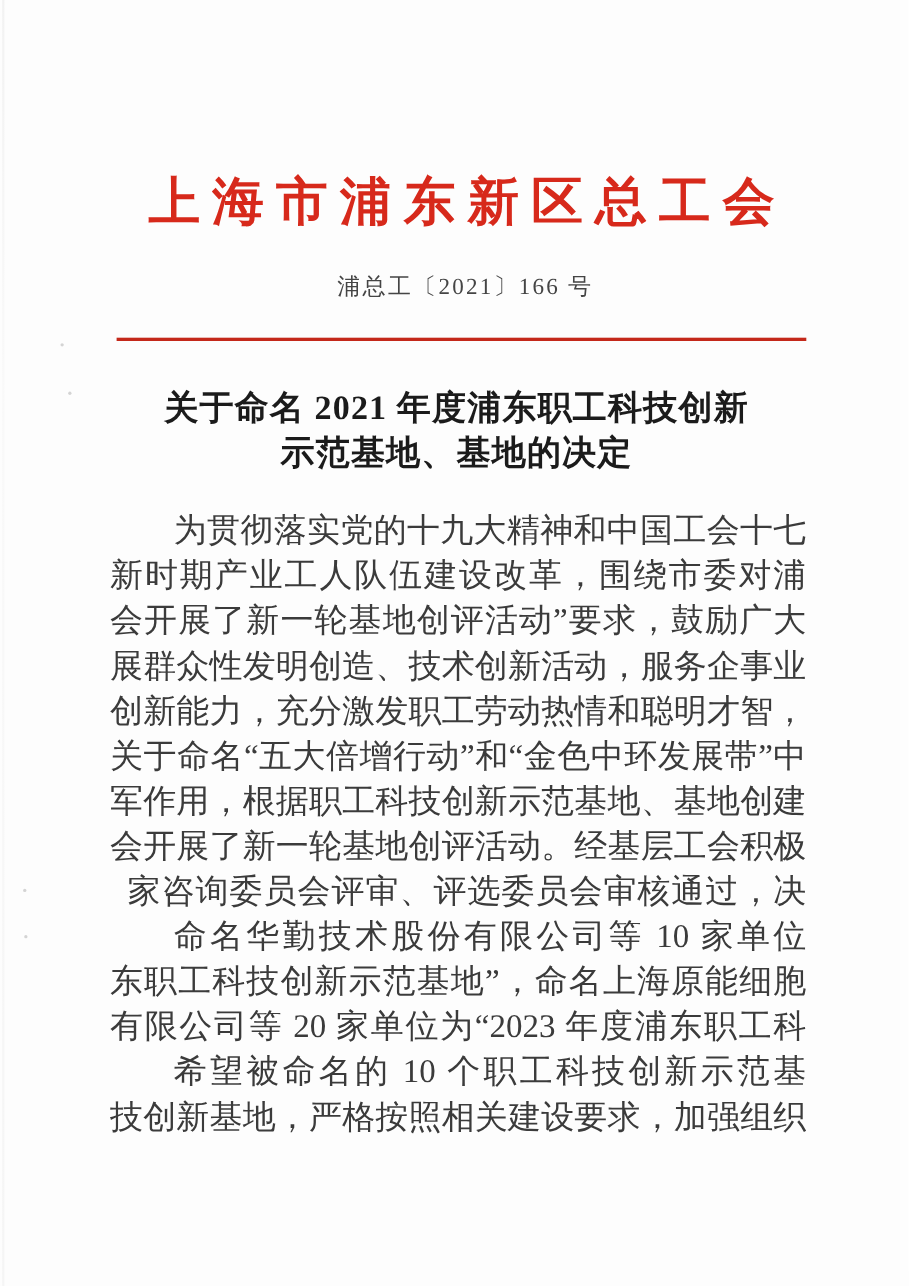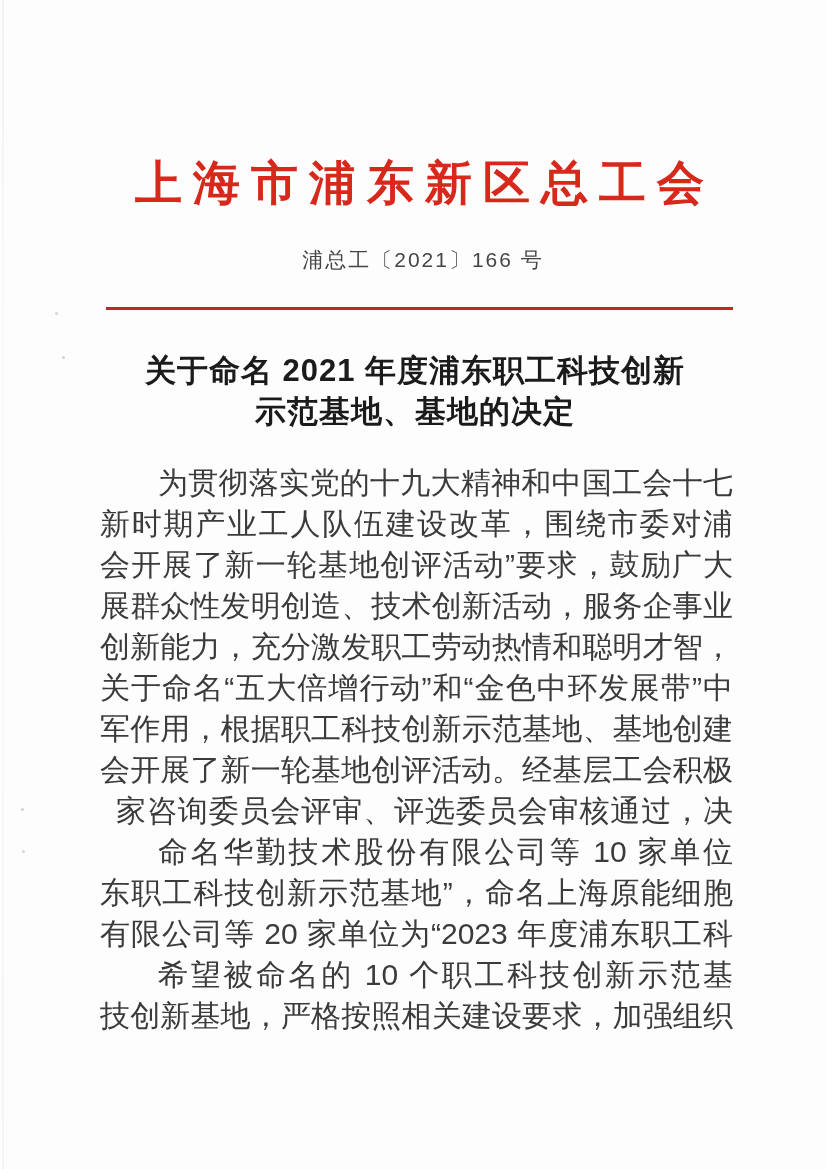--- a/index.html
+++ b/index.html
@@ -7,21 +7,21 @@
     padding: 0;
     background: #ffffff;
   }
   .page {
     position: relative;
     width: 826px;
     height: 1169px;
     margin: 0 auto;
     background: #fdfdfd;
     overflow: hidden;
-    font-family: Liberation Sans, sans-serif;
+    font-family: Liberation Serif, serif;
   }
   
   .scan-edge {
     position: absolute;
     left: 2px;
     top: 0;
     width: 2px;
     height: 100%;
     background: linear-gradient(#e9e9e9, #f6f6f6 30%, #eeeeee);
     opacity: 0.55;

